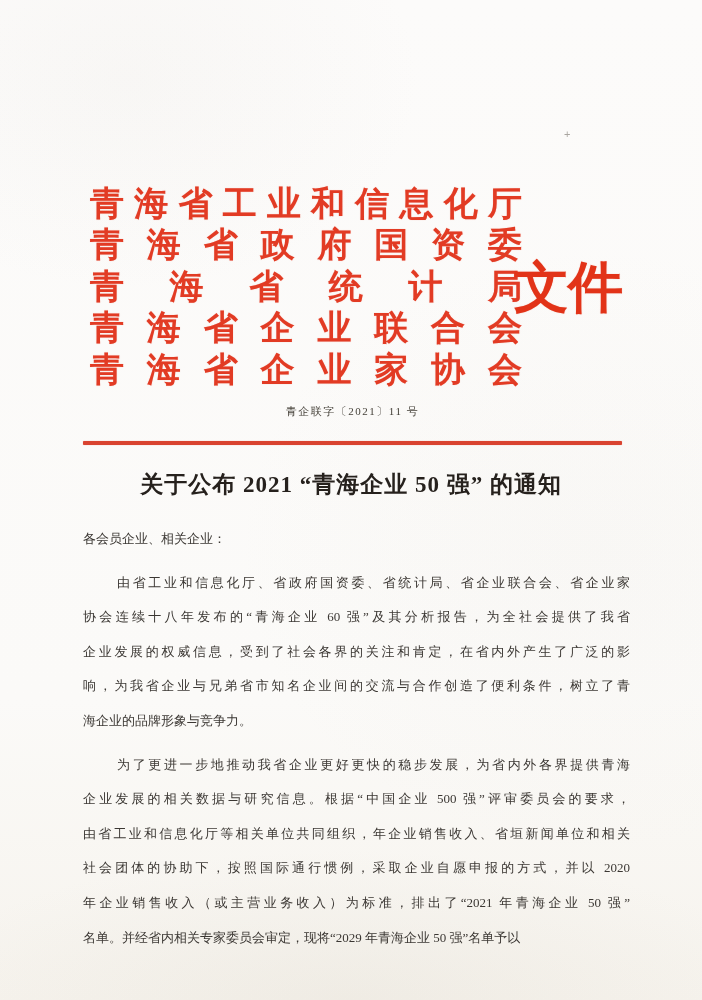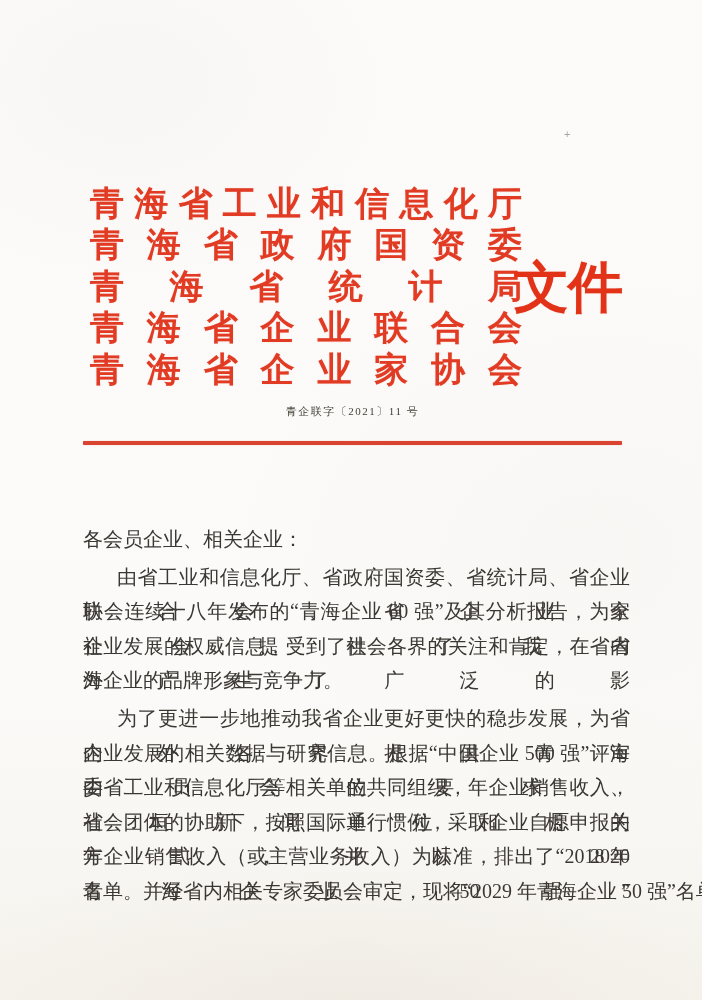--- a/index.html
+++ b/index.html
@@ -58,34 +58,34 @@
   
   .doc-title{
     position:absolute;left:0;top:469px;width:702px;
     text-align:center;
     font-size:23px;font-weight:bold;color:#26211d;
     letter-spacing:1px;
   }
   
   .body-text{
     position:absolute;left:83px;top:522px;width:547px;
-    font-size:20px;color:#3b3733;
+    font-size:13px;color:#3b3733;
   }
   .body-line{
     height:34.6px;line-height:34.6px;
     white-space:nowrap;
   }
   .body-line.justify{
     white-space:normal;
     text-align:justify;
     text-align-last:justify;
     text-justify:inter-character;
   }
   .body-line.indent{ text-indent:34px; }
-  .body-line.para{ margin-top:3px; }
+  .body-line.para{ margin-top:9px; }
 </style>
 </head>
 <body>
 
 <div class="page">
 
   <span class="reg-mark">+</span>
 
   <div class="letterhead">
       <div class="org-line">
@@ -139,28 +139,30 @@
         <span>会</span>
       </div>
     </div>
 
   <div class="wenjian">文件</div>
 
   <div class="doc-number">青企联字〔2021〕11 号</div>
 
   <div class="red-line"></div>
 
+  <div class="doc-title">关于公布 2021 “青海企业 50 强” 的通知</div>
 
   <div class="body-text">
       <div class="body-line">各会员企业、相关企业：</div>
       <div class="body-line indent justify para">由省工业和信息化厅、省政府国资委、省统计局、省企业联合会、省企业家</div>
       <div class="body-line justify">协会连续十八年发布的“青海企业 60 强”及其分析报告，为全社会提供了我省</div>
       <div class="body-line justify">企业发展的权威信息，受到了社会各界的关注和肯定，在省内外产生了广泛的影</div>
+      <div class="body-line justify">响，为我省企业与兄弟省市知名企业间的交流与合作创造了便利条件，树立了青</div>
       <div class="body-line">海企业的品牌形象与竞争力。</div>
       <div class="body-line indent justify para">为了更进一步地推动我省企业更好更快的稳步发展，为省内外各界提供青海</div>
       <div class="body-line justify">企业发展的相关数据与研究信息。根据“中国企业 500 强”评审委员会的要求，</div>
       <div class="body-line justify">由省工业和信息化厅等相关单位共同组织，年企业销售收入、省垣新闻单位和相关</div>
       <div class="body-line justify">社会团体的协助下，按照国际通行惯例，采取企业自愿申报的方式，并以 2020</div>
-      <div class="body-line justify">年企业销售收入（或主营业务收入）为标准，排出了“2018 年青海企业 50 强”</div>
+      <div class="body-line justify">年企业销售收入（或主营业务收入）为标准，排出了“2021 年青海企业 50 强”</div>
       <div class="body-line">名单。并经省内相关专家委员会审定，现将“2029 年青海企业 50 强”名单予以</div>
     </div>
 
 </div>
 
 </body></html>

